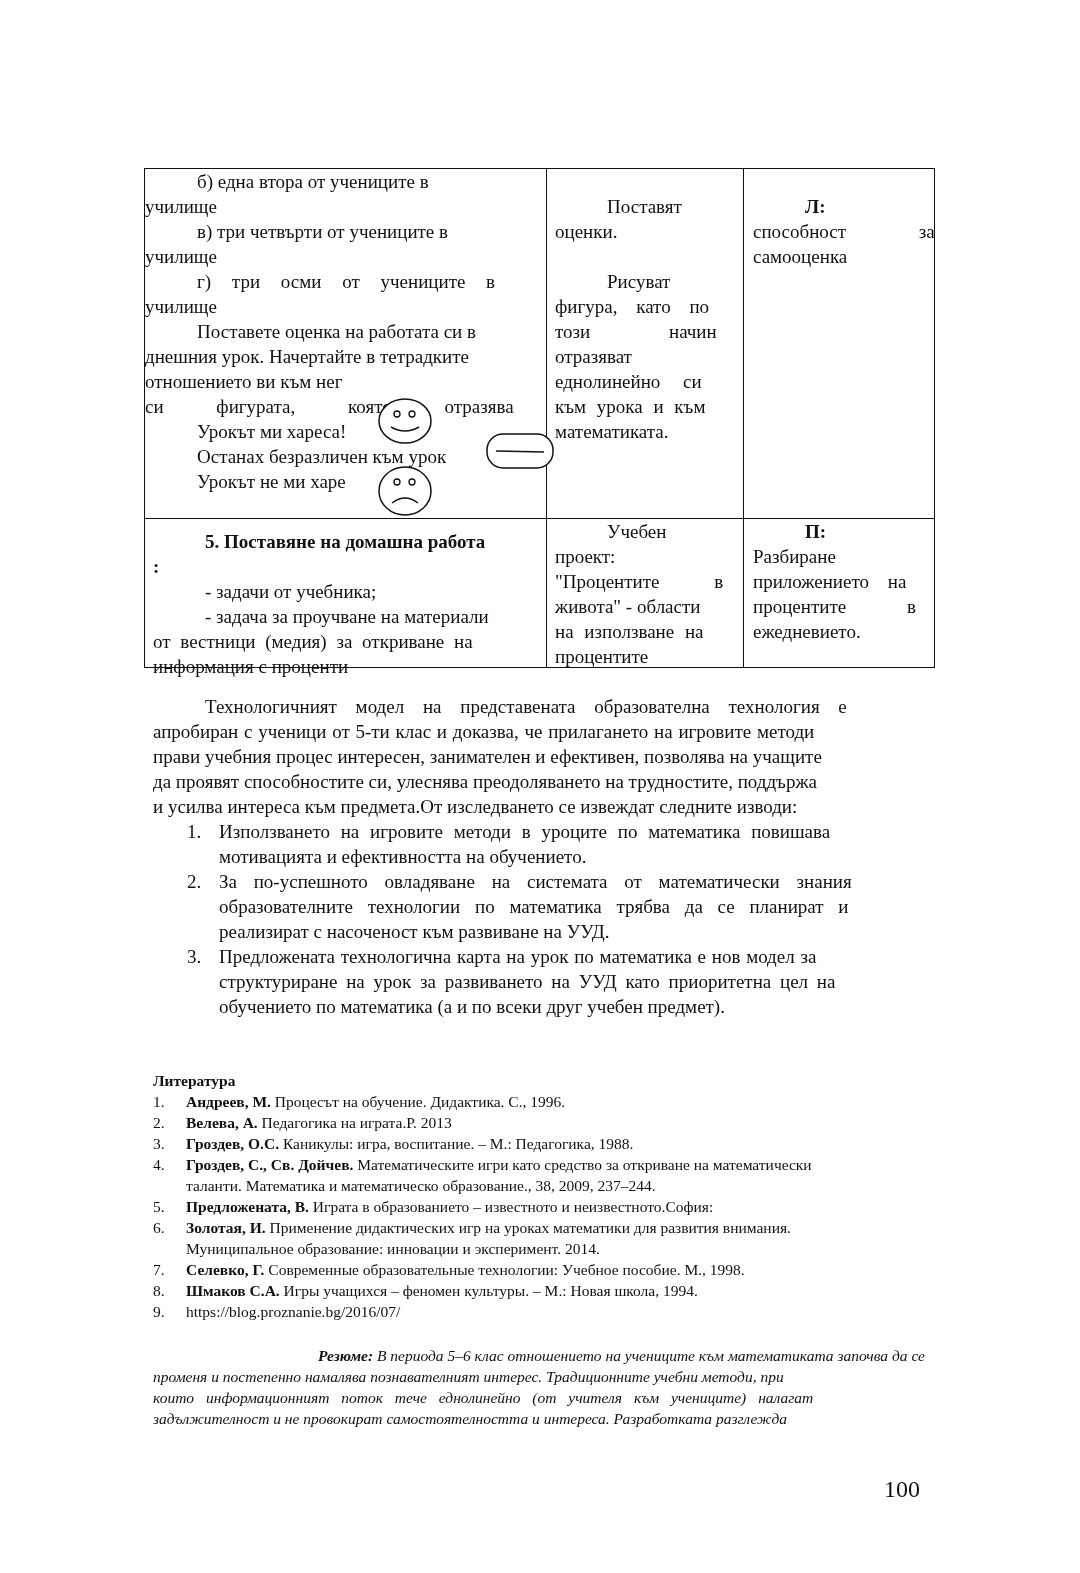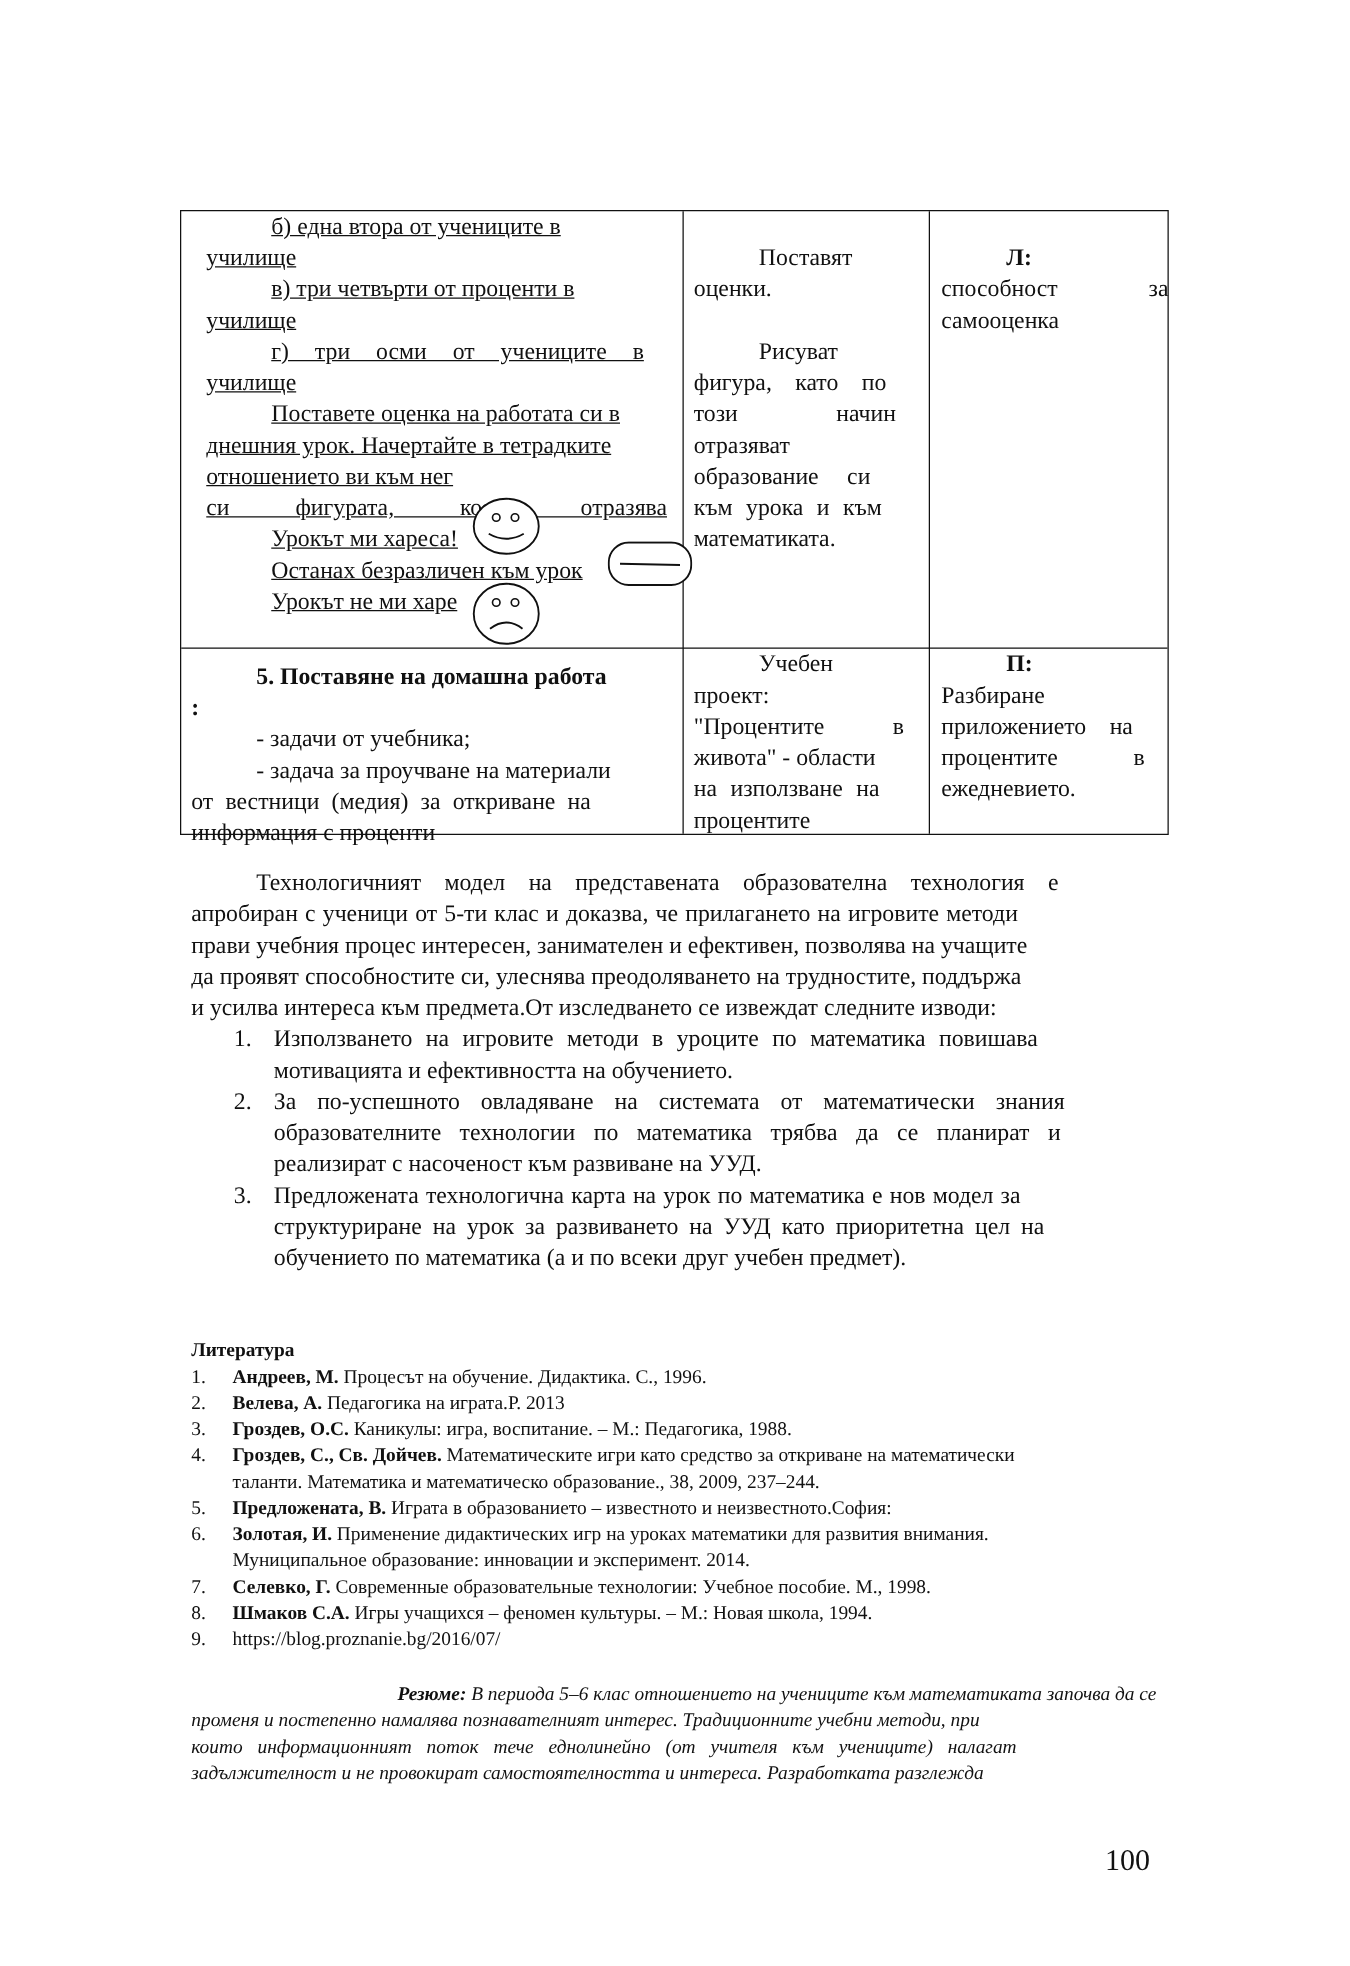--- a/index.html
+++ b/index.html
@@ -22,24 +22,24 @@
   .face { position:absolute; background:transparent; }
 </style>
 </head>
 <body>
 
 <div class="tbl">
   <div class="vline" style="left:401px"></div>
   <div class="vline" style="left:598px"></div>
   <div class="hline" style="top:349px"></div>
 
-  <div class="cell" style="left:20px; top:0px; width:383px;text-decoration:underline;">
+  <div class="cell" style="left:0; top:0px; width:383px;">
     <span class="ln j ind"><span>б) една втора от учениците в</span></span>
     <span class="ln">училище</span>
-    <span class="ln ind">в) три четвърти от проценти в</span>
+    <span class="ln ind">в) три четвърти от учениците в</span>
     <span class="ln">училище</span>
     <span class="ln ind" style="word-spacing:16px">г) три осми от учениците в</span>
     <span class="ln">училище</span>
     <span class="ln ind">Поставете оценка на работата си в</span>
     <span class="ln">днешния урок. Начертайте в тетрадките</span>
     <span class="ln">отношението ви към нег</span>
     <span class="ln" style="word-spacing:48px">си фигурата, която отразява</span>
     <span class="ln ind">Урокът ми хареса!</span>
     <span class="ln ind">Останах безразличен към урок</span>
     <span class="ln ind">Урокът не ми харе</span>
@@ -63,21 +63,21 @@
   </svg>
 
   <div class="cell it" style="left:410px; top:25px; width:180px;">
     <span class="ln ind">Поставят</span>
     <span class="ln">оценки.</span>
     <span class="ln" style="height:25px"></span>
     <span class="ln ind">Рисуват</span>
     <span class="ln" style="word-spacing:14px">фигура, като по</span>
     <span class="ln" style="word-spacing:74px">този начин</span>
     <span class="ln">отразяват</span>
-    <span class="ln" style="word-spacing:18px">образование си</span>
+    <span class="ln" style="word-spacing:18px">еднолинейно си</span>
     <span class="ln" style="word-spacing:6px">към урока и към</span>
     <span class="ln">математиката.</span>
   </div>
 
   <div class="cell" style="left:608px; top:25px; width:173px;">
     <span class="ln b ind">Л:</span>
     <span class="ln" style="word-spacing:68px">способност за</span>
     <span class="ln">самооценка</span>
   </div>
 

